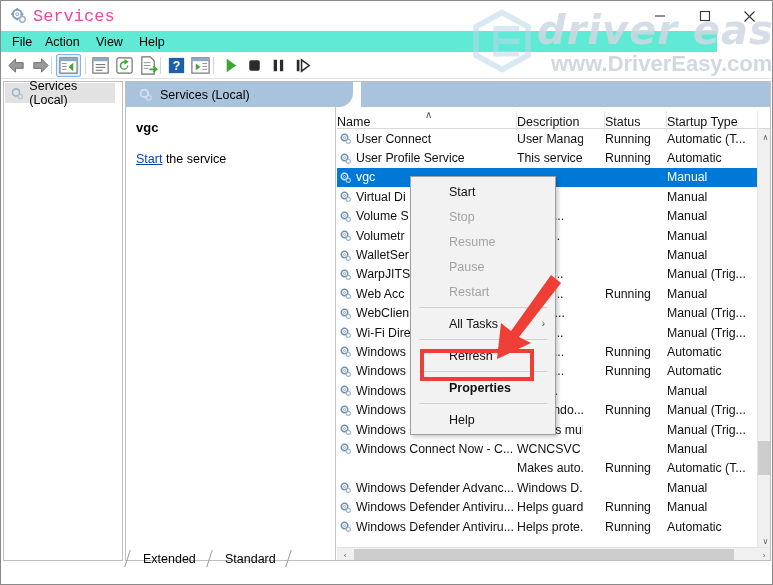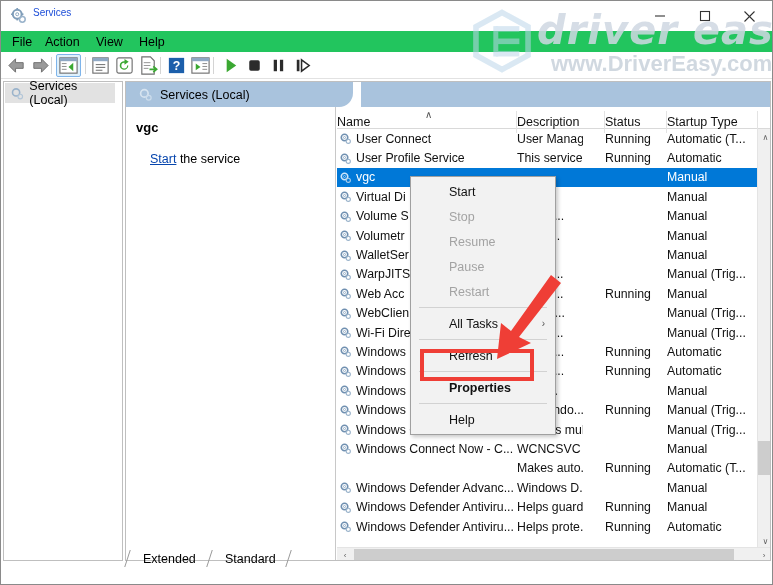--- a/index.html
+++ b/index.html
@@ -52,38 +52,38 @@
     width: 771px; height: 30px;
     background: transparent;
     z-index: 70;
   }
   #title-icon {
     position: absolute; left: 9px; top: 6px;
     width: 17px; height: 17px;
   }
   #title-text {
     position: absolute; left: 32px; top: 6px;
-    font-size: 10px; color: #1d4ed8;
-    font-family: Liberation Sans, sans-serif;
+    font-size: 17px; color: #ec4899;
+    font-family: Liberation Mono, monospace;
   }
   .winbtn {
     position: absolute; top: 0;
     width: 45px; height: 30px;
     display: flex; align-items: center; justify-content: center;
     color: #333;
   }
   #btn-min  { left: 636px; }
   #btn-max  { left: 681px; }
   #btn-close{ left: 726px; }
 
   
   #menubar {
     position: absolute; left: 0; top: 30px;
-    width: 771px; height: 21px;
-    background: #22c55e;
+    width: 716px; height: 21px;
+    background: #5eead4;
     z-index: 50;
   }
   .menu-item {
     position: absolute; top: 2px;
     font-size: 12.5px; color: #000;
     padding: 2px 5px;
     white-space: nowrap;
   }
 
   
@@ -172,21 +172,21 @@
     width: 210px; height: 455px;
     background: #ffffff;
     border-right: 1px solid #c8c8c8;
   }
   #detail-title {
     position: absolute; left: 10px; top: 13px;
     font-size: 13px; font-weight: bold; color: #000;
   }
   #detail-action {
     position: absolute; left: 10px; top: 45px;
-    font-size: 12.5px; color: #000; margin-left: 14px;
+    font-size: 12.5px; color: #000;
   }
   #detail-action .lnk {
     color: #0645ad; text-decoration: underline;
   }
 
   
   #listview {
     position: absolute; left: 211px; top: 25px;
     width: 435px; height: 455px;
     background: #ffffff;

